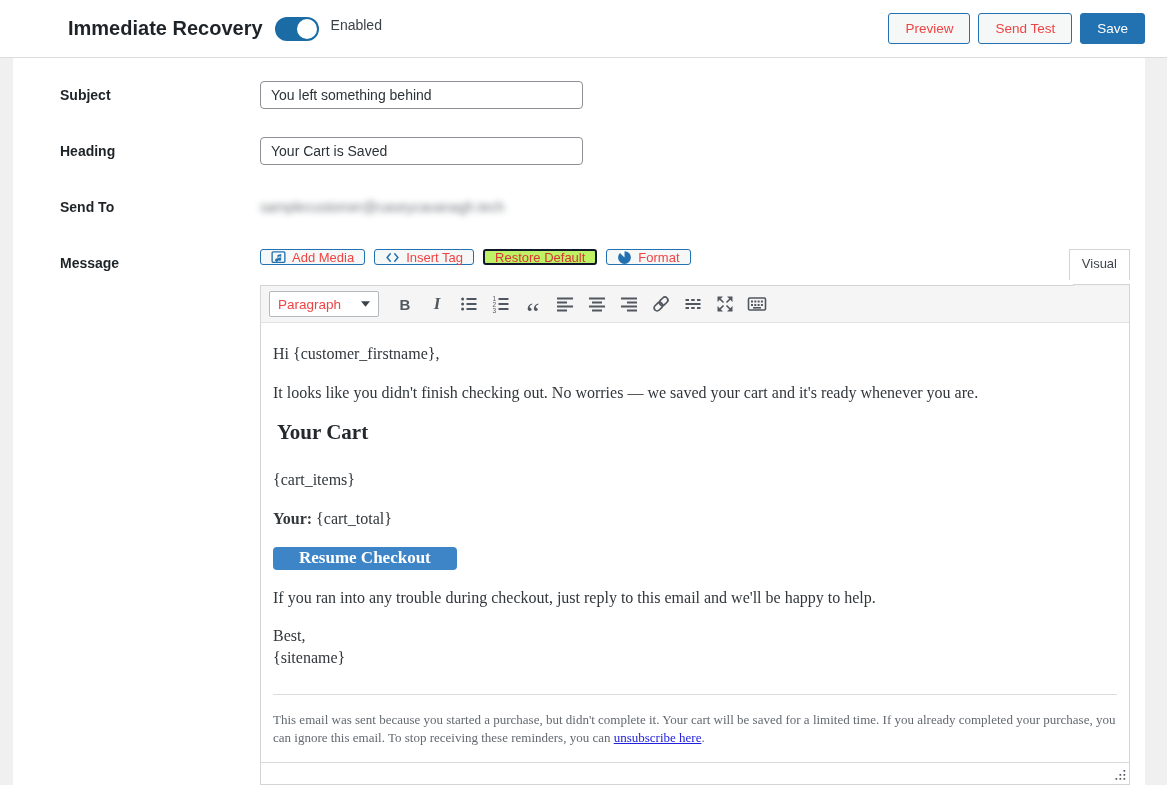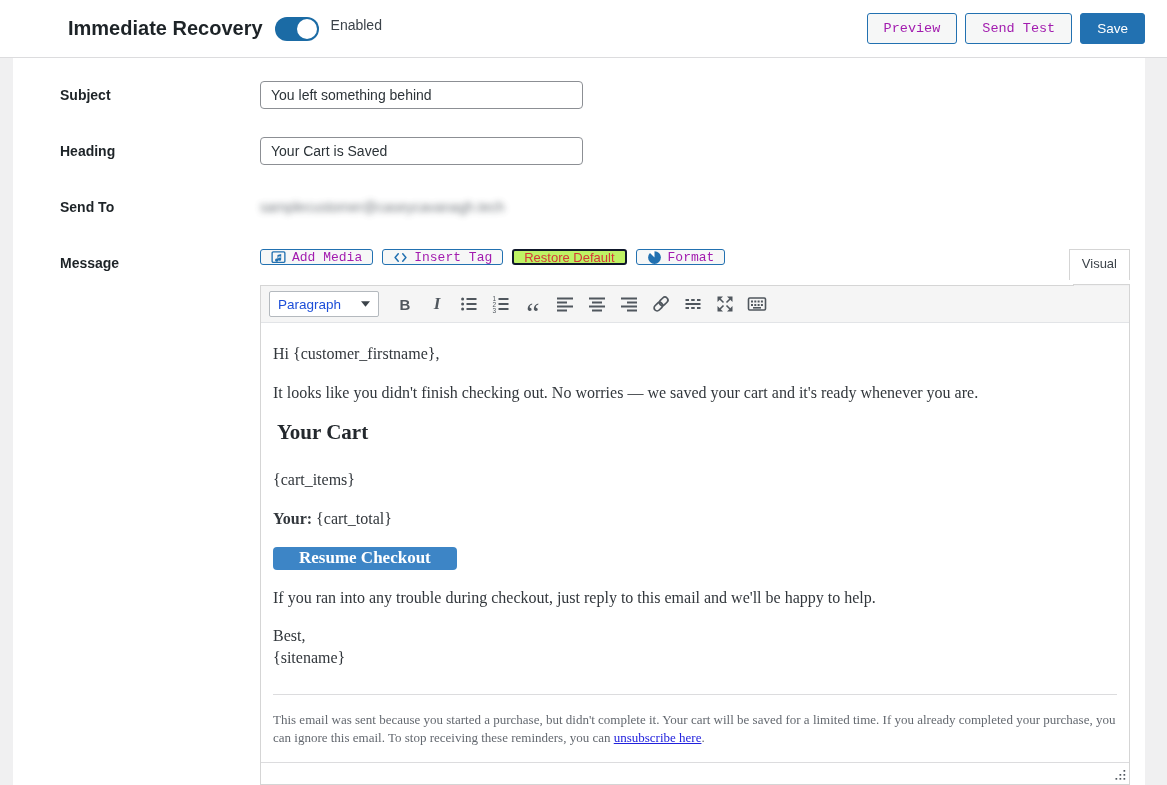--- a/index.html
+++ b/index.html
@@ -26,21 +26,21 @@
   .toggle .knob {
     position:absolute; top:2px; right:2px; width:20px; height:20px;
     border-radius:50%; background:#fff;
   }
   .toggle-label { font-size:14px; color:#3c434a; }
   .header-right { display:flex; gap:8px; }
   .btn {
     font-family:inherit; font-size:13.5px; border-radius:3px; cursor:pointer;
     line-height:1;
   }
-  .btn.secondary { background:#f6f7f7; border:1px solid #2271b1; color:#a21caf; padding:8px 16px;font-family:Liberation Mono, monospace; }
+  .btn.secondary { background:#f6f7f7; border:1px solid #2271b1; color:#ef4444; padding:8px 16px; }
   .btn.primary   { background:#2271b1; border:1px solid #2271b1; color:#fff;   padding:8px 16px; }
 
   
   .card {
     margin-left:13px; width:1132px; min-height:727px; background:#fff;
     padding:23px 0 0 47px;
   }
   .form-row { display:flex; margin-bottom:28px; }
   .form-row > label {
     width:200px; flex-shrink:0; font-size:14px; font-weight:600;
@@ -77,21 +77,21 @@
     border:1px solid #d5d5d5; height:500px; background:#fff;
     display:flex; flex-direction:column;
   }
   .mce-toolbar {
     background:#f5f5f5; border-bottom:1px solid #e2e4e7;
     display:flex; align-items:center; padding:5px 8px; flex-shrink:0;
   }
   .block-select {
     width:110px; height:26px; background:#fff; border:1px solid #b4b9be; border-radius:2px;
     display:flex; align-items:center; justify-content:space-between;
-    padding:0 8px; font-size:13.5px; color:#1d4ed8; margin-right:10px; cursor:pointer;
+    padding:0 8px; font-size:13.5px; color:#ef4444; margin-right:10px; cursor:pointer;
   }
   .tbtn {
     width:28px; height:26px; display:inline-flex; align-items:center; justify-content:center;
     background:transparent; border:none; padding:0; margin:0 2px;
     color:#50575e; cursor:pointer; overflow:visible;
   }
   .glyph-b::before { content:"B"; font-weight:800; font-size:15px; font-family:"Liberation Sans",sans-serif; }
   .glyph-i::before { content:"I"; font-style:italic; font-weight:600; font-size:17px; font-family:"Liberation Serif",serif; }
   .glyph-q::before { content:"\201C"; font-family:"Liberation Serif",serif; font-size:30px; line-height:0; position:relative; top:9px; }
 

